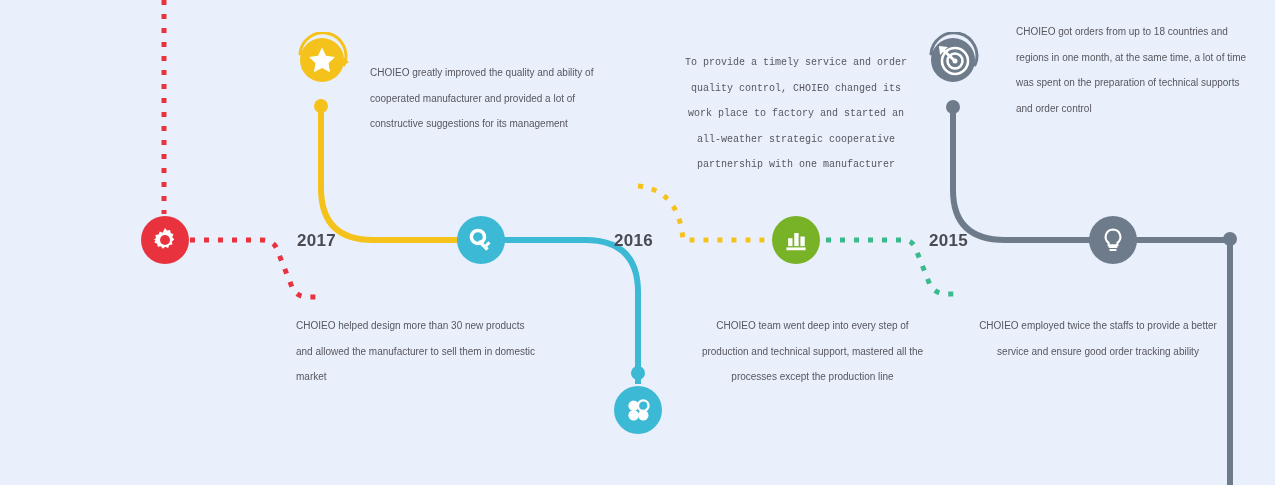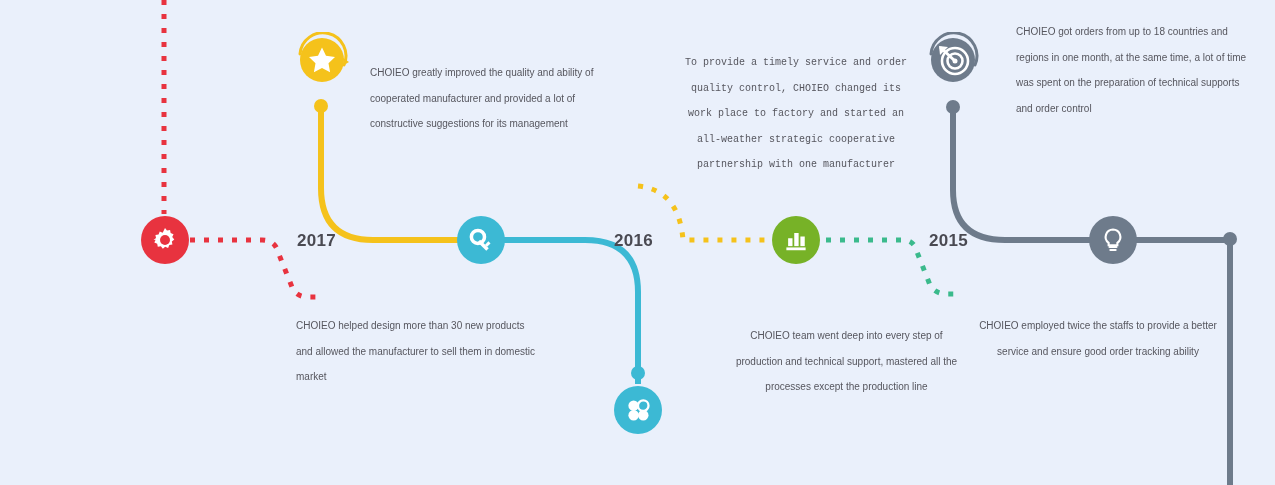--- a/index.html
+++ b/index.html
@@ -147,17 +147,17 @@
         <path d="M16 4 a8.5 8.5 0 0 1 5 15.3 v2.7 h-10 v-2.7 A8.5 8.5 0 0 1 16 4 z"></path>
         <path d="M12 24 h8"></path>
         <path d="M13 27.5 h6"></path>
       </g>
     </svg>
   </div>
 
   <div class="note left" style="left:370px; top:60px; width:245px;">CHOIEO greatly improved the quality and ability of cooperated manufacturer and provided a lot of constructive suggestions for its management</div>
   <div class="note left" style="left:296px; top:313px; width:240px;">CHOIEO helped design more than 30 new products and allowed the manufacturer to sell them in domestic market</div>
   <div class="note center" style="left:676px; top:50px; width:240px;font-family:Liberation Mono, monospace;">To provide a timely service and order quality control, CHOIEO changed its work place to factory and started an all-weather strategic cooperative partnership with one manufacturer</div>
-  <div class="note center" style="left:729px; top:313px; width:235px;margin-top:10px;">CHOIEO team went deep into every step of production and technical support, mastered all the processes except the production line</div>
+  <div class="note center" style="left:695px; top:313px; width:235px;">CHOIEO team went deep into every step of production and technical support, mastered all the processes except the production line</div>
   <div class="note left" style="left:1016px; top:19px; width:240px;">CHOIEO got orders from up to 18 countries and regions in one month, at the same time, a lot of time was spent on the preparation of technical supports and order control</div>
   <div class="note center" style="left:978px; top:313px; width:240px;">CHOIEO employed twice the staffs to provide a better service and ensure good order tracking ability</div>
 
 </div>
 
 </body></html>

